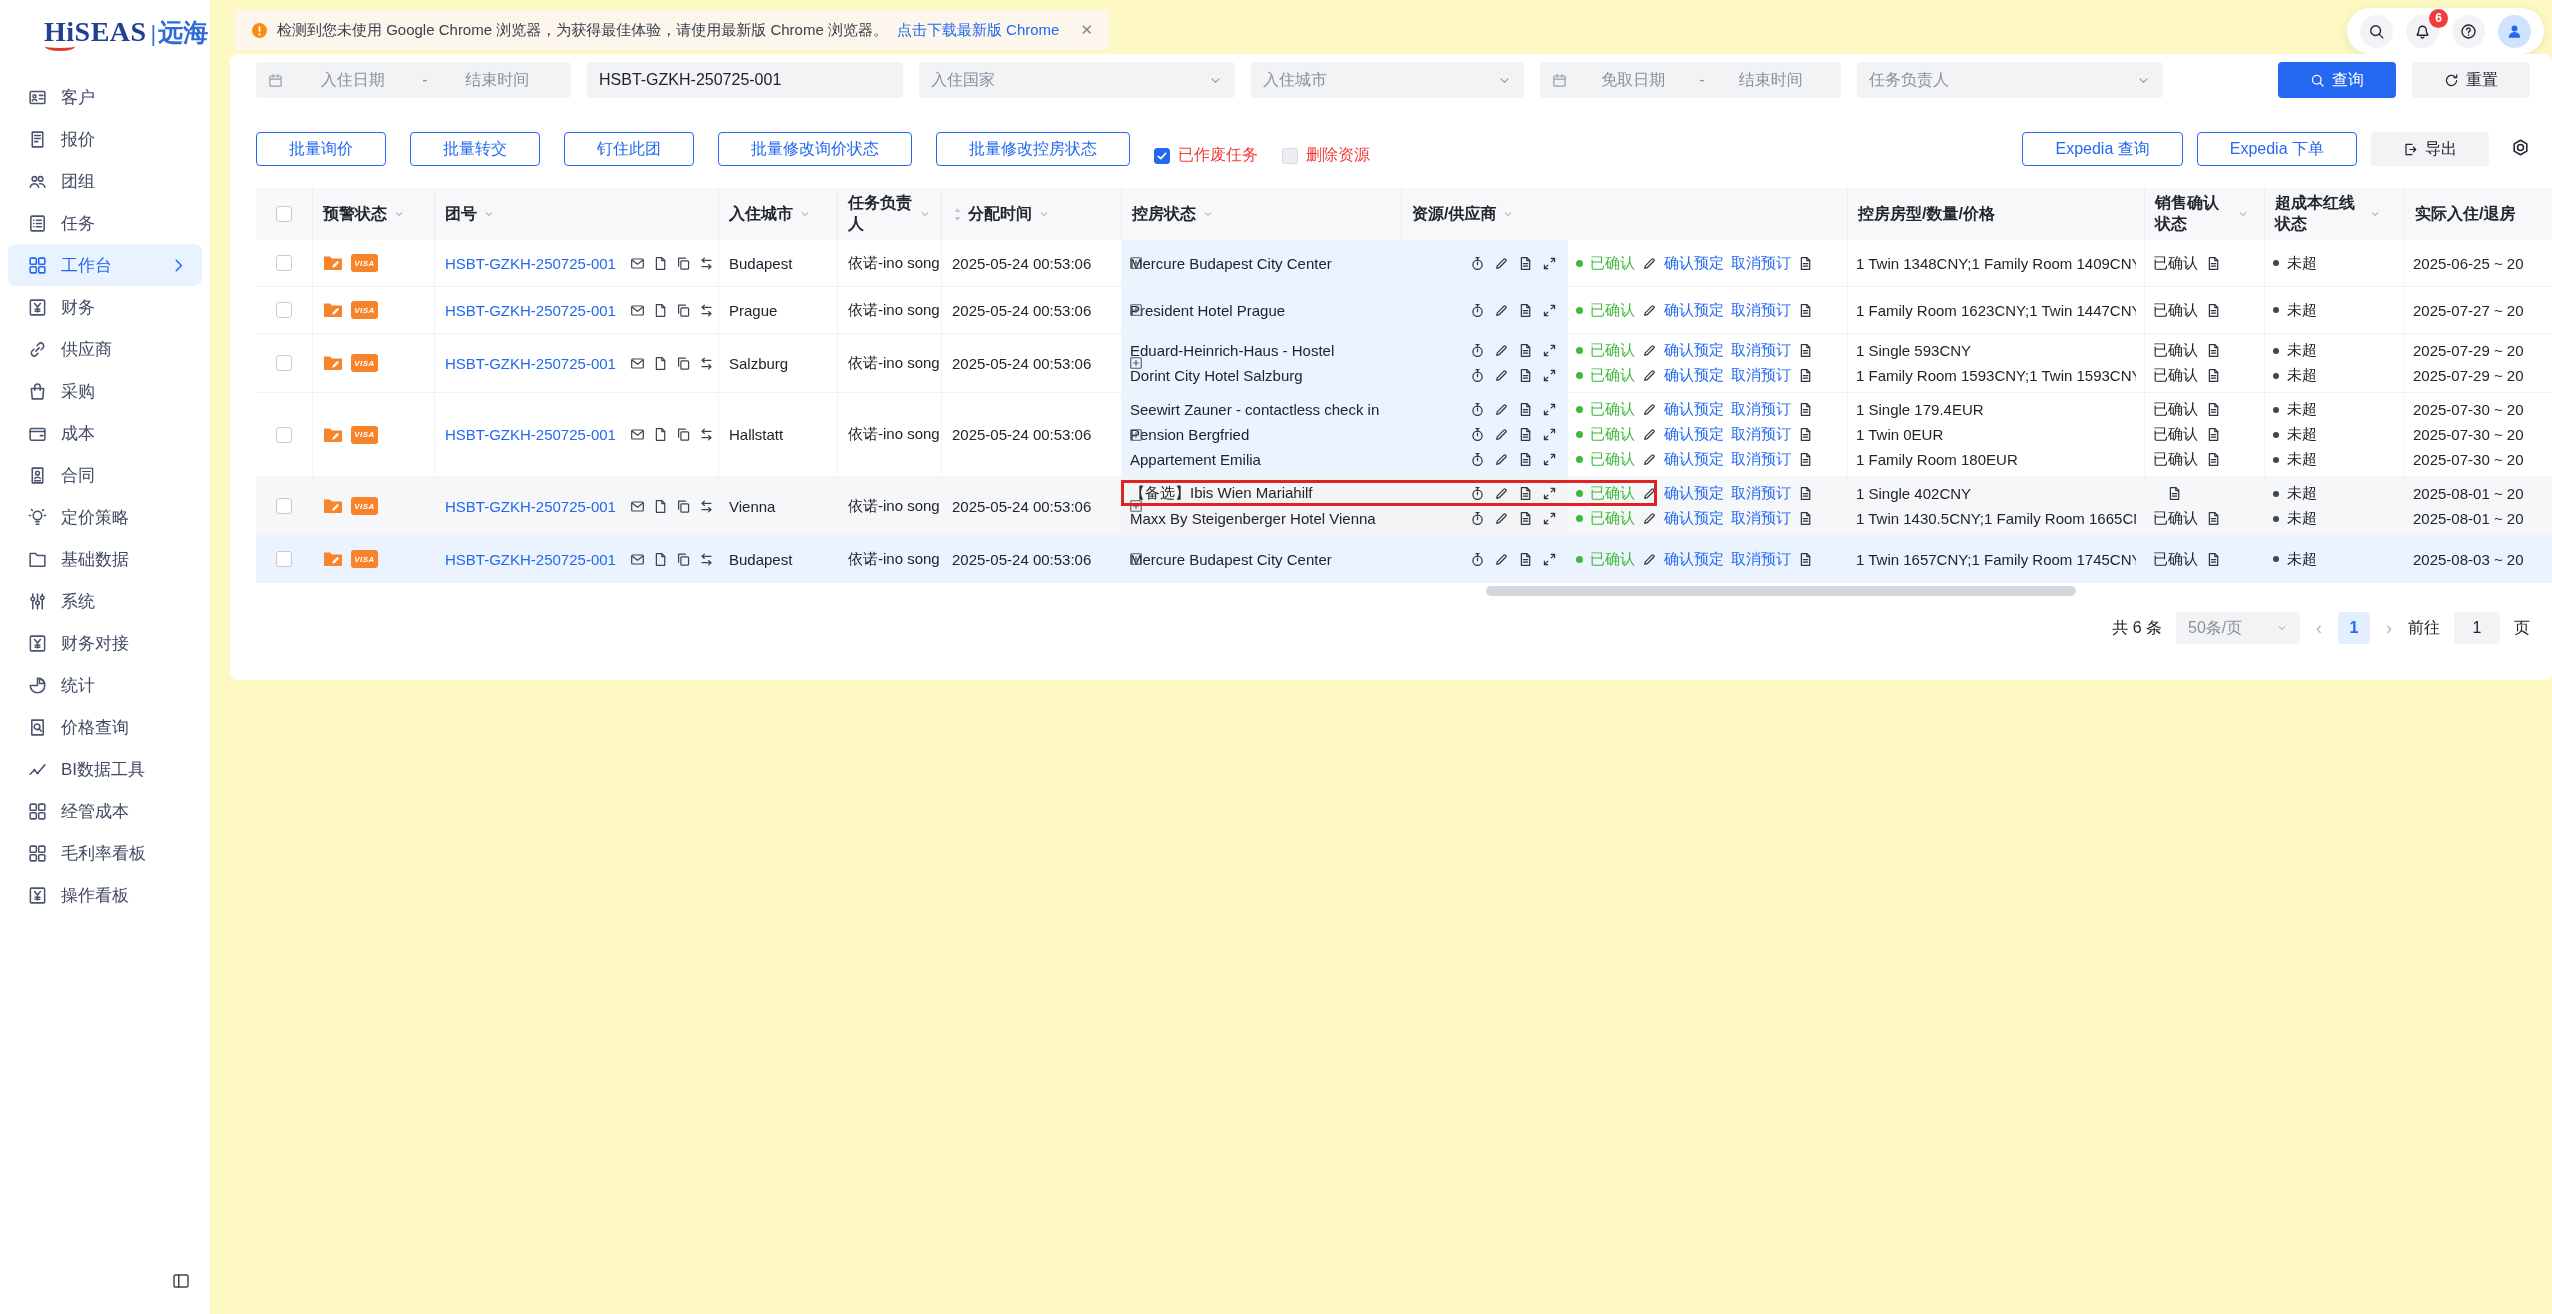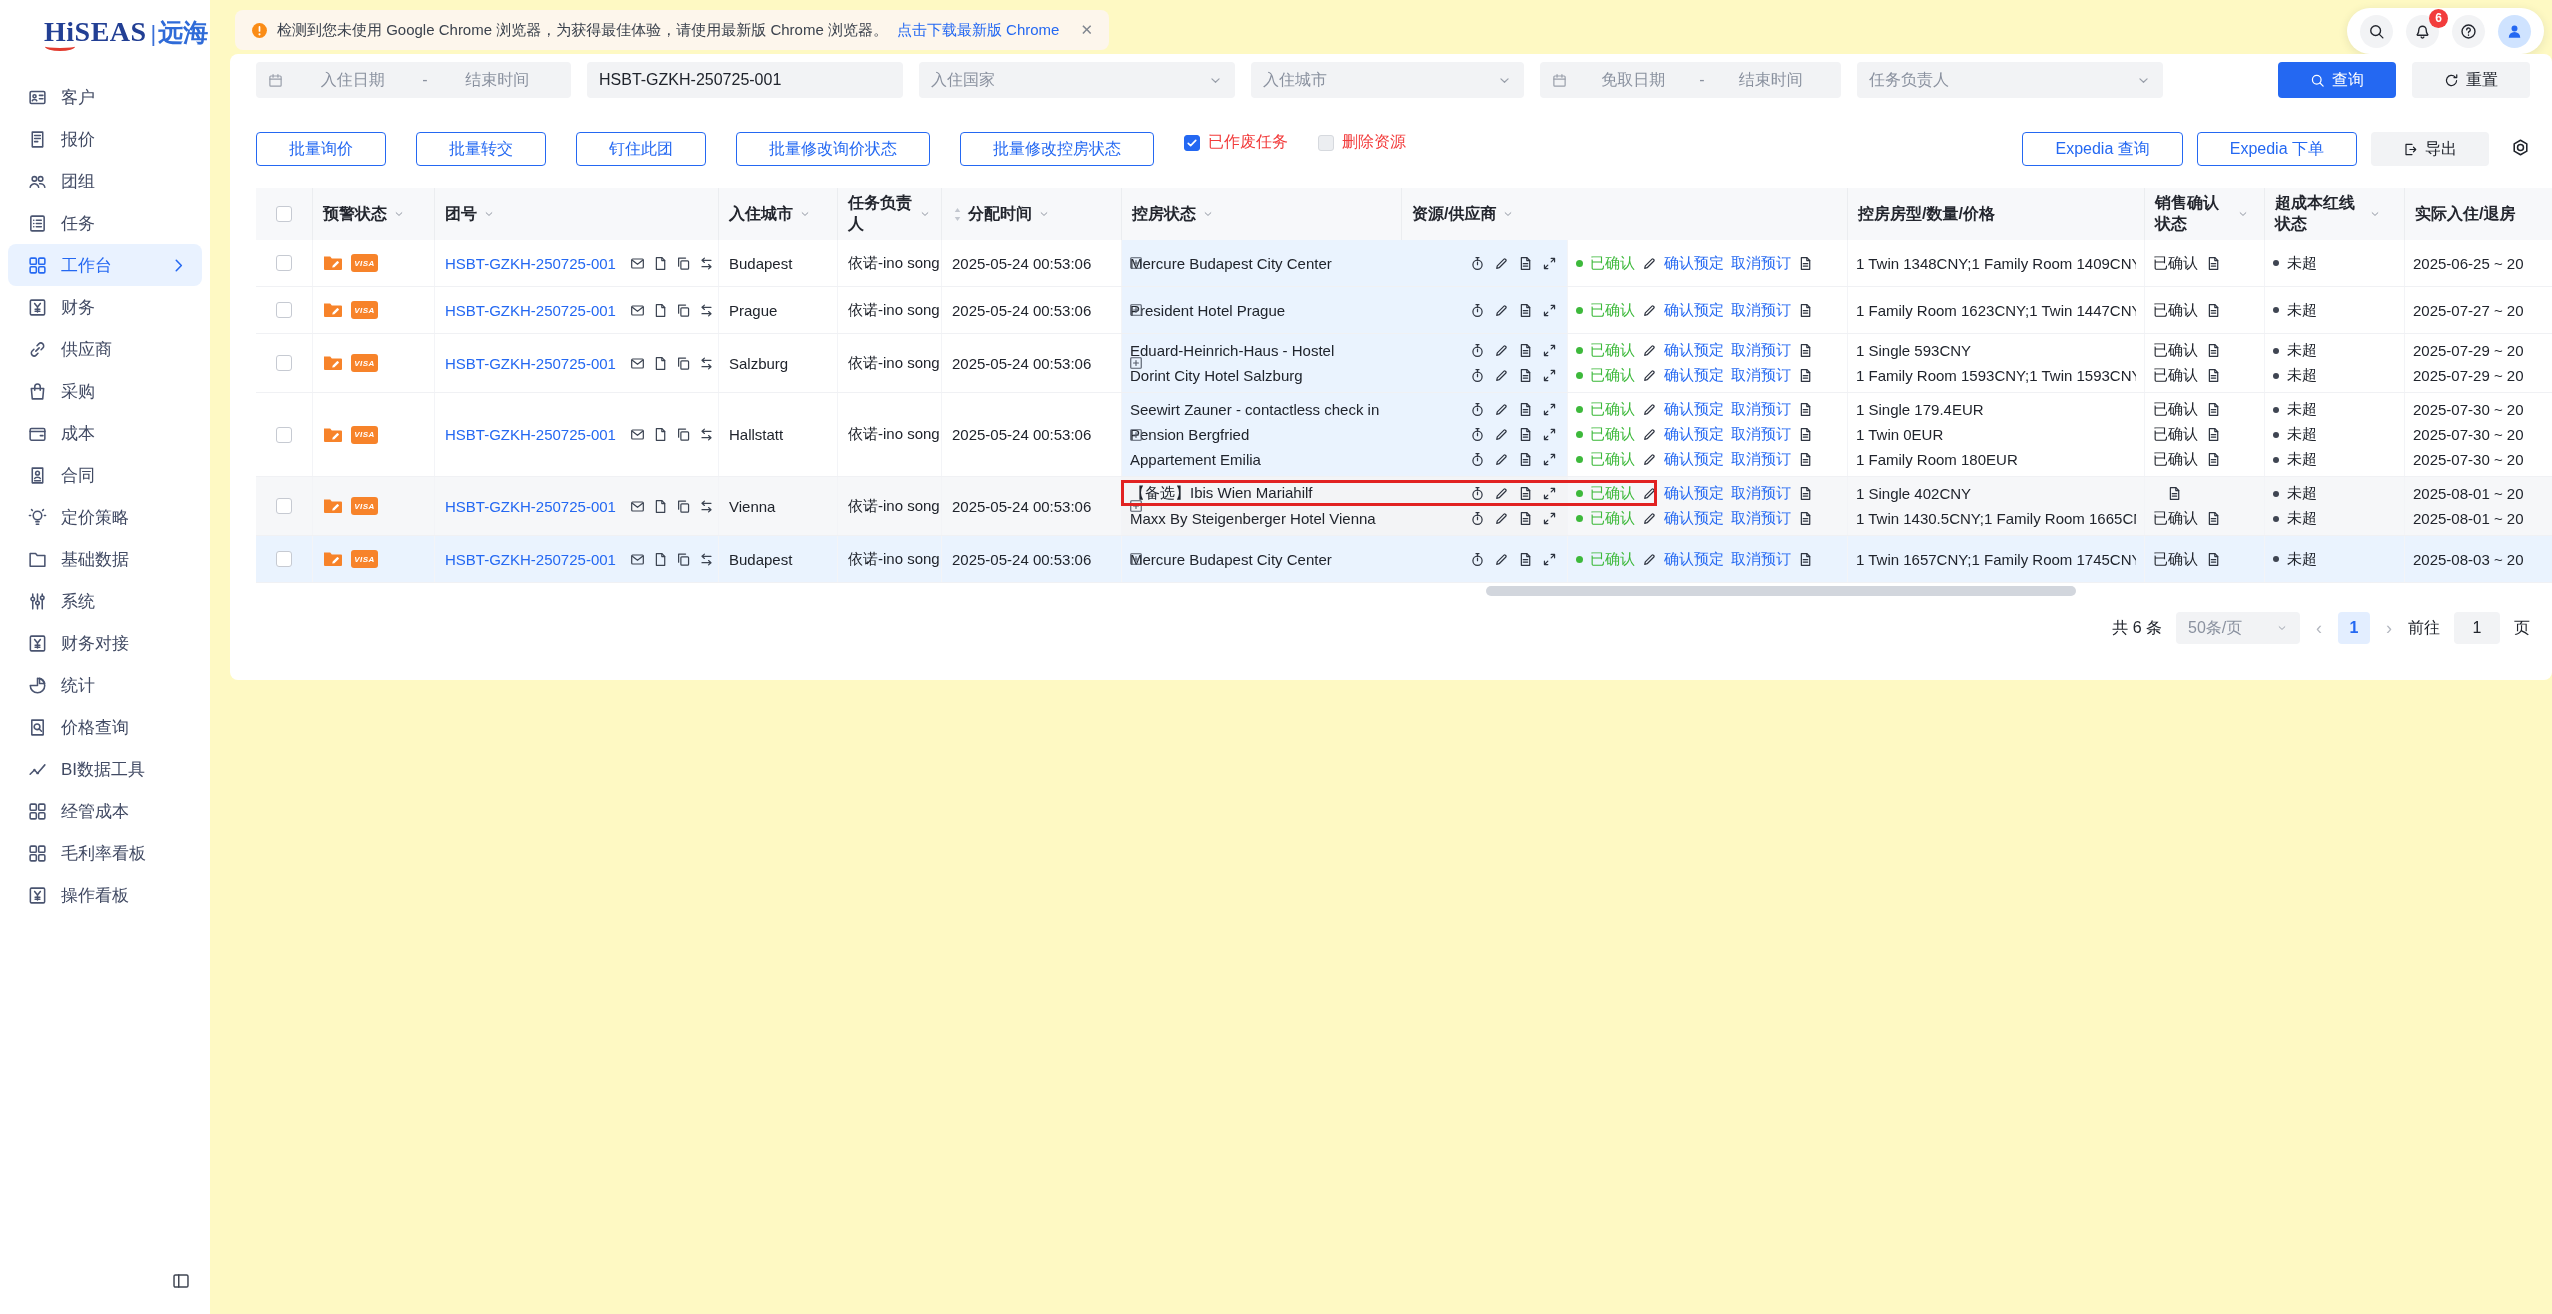--- a/index.html
+++ b/index.html
@@ -20,21 +20,21 @@
   .menu-item .ic{color:#4a5470}
   .menu-item .ic svg{width:19px;height:19px}
   .menu-item.active{background:#e9f2ff;color:#2468f2}
   .menu-item.active .ic{color:#2468f2}
   .mi-arrow{margin-left:auto}
   .mi-arrow svg{width:13px;height:13px}
   .collapse-btn{position:absolute;bottom:20px;right:20px;color:#3f4552;cursor:pointer}
   .collapse-btn svg{width:18px;height:18px}
   
   .topbar{position:absolute;left:210px;top:0;right:0;height:62px}
-  .banner{position:absolute;left:25px;top:10px;height:40px;background:#fdf6ec;border-radius:8px;display:flex;align-items:center;padding:0 16px;gap:9px;font-size:15px;color:#3b424d;white-space:nowrap}
+  .banner{position:absolute;left:25px;top:10px;height:40px;background:#fdf6ec;border-radius:1px;display:flex;align-items:center;padding:0 16px;gap:9px;font-size:15px;color:#3b424d;white-space:nowrap}
   .banner-link{color:#2468f2;cursor:pointer;text-decoration:none}
   .banner-close{color:#80868f;margin-left:12px;cursor:pointer;font-size:15px}
   .icon-pill{position:absolute;top:8px;right:8px;height:46px;background:#fff;border-radius:23px;box-shadow:0 2px 10px rgba(28,35,48,.10);display:flex;align-items:center;gap:13px;padding:0 13px}
   .circle-btn{width:33px;height:33px;border-radius:50%;background:#f2f3f5;display:flex;align-items:center;justify-content:center;position:relative;color:#23262e;cursor:pointer}
   .circle-btn svg{width:17px;height:17px}
   .circle-btn.avatar{background:#cfe3ff}
   .badge{position:absolute;top:-6px;right:-9px;min-width:19px;height:19px;border-radius:10px;background:#f23c3c;color:#fff;font-size:12px;display:flex;align-items:center;justify-content:center;padding:0 5px;font-weight:bold}
   
   .card{position:absolute;left:230px;top:54px;right:0;height:626px;background:#fff;border-radius:8px;padding:0 22px 0 26px;overflow:hidden}
   .tabs-row{display:flex;align-items:center;margin-top:2px}
@@ -50,21 +50,21 @@
   .f-field .ic svg{width:15px;height:15px}
   .ph{color:#8a919f;white-space:nowrap}
   .rf{flex:1;text-align:center}
   .val{color:#20242c;white-space:nowrap}
   .f-spacer{flex:1}
   .btn{border:none;cursor:pointer;display:inline-flex;align-items:center;gap:7px;font-size:16px;border-radius:4px;height:36px;padding:0 32px;font-family:inherit;white-space:nowrap}
   .btn .ic svg{width:15px;height:15px}
   .btn-primary{background:#2468f2;color:#fff}
   .btn-gray{background:#f2f3f5;color:#20242c}
   .btn-outline{background:#fff;color:#2468f2;border:1px solid #2468f2}
-  .toolbar-row{display:flex;gap:30px;margin-top:34px;align-items:flex-start}
+  .toolbar-row{display:flex;gap:24px;margin-top:34px;align-items:flex-end}
   .toolbar-row .btn{height:34px}
   .chk-item{display:inline-flex;gap:8px;align-items:center;cursor:pointer}
   .red-label{color:#f23c3c;font-size:16px;white-space:nowrap}
   .toolbar-right{margin-left:auto;display:flex;gap:14px;align-items:center}
   .gear-btn{color:#20242c;margin-left:8px;cursor:pointer}
   .gear-btn svg{width:19px;height:19px}
   .cbx{width:16px;height:16px;border:1px solid #c6cad2;border-radius:3px;background:#fff;display:inline-flex;align-items:center;justify-content:center;flex:none;cursor:pointer}
   .cbx.checked{background:#2468f2;border-color:#2468f2}
   .cbx.dim{background:#eceef1;border-color:#d6d9de}
   

